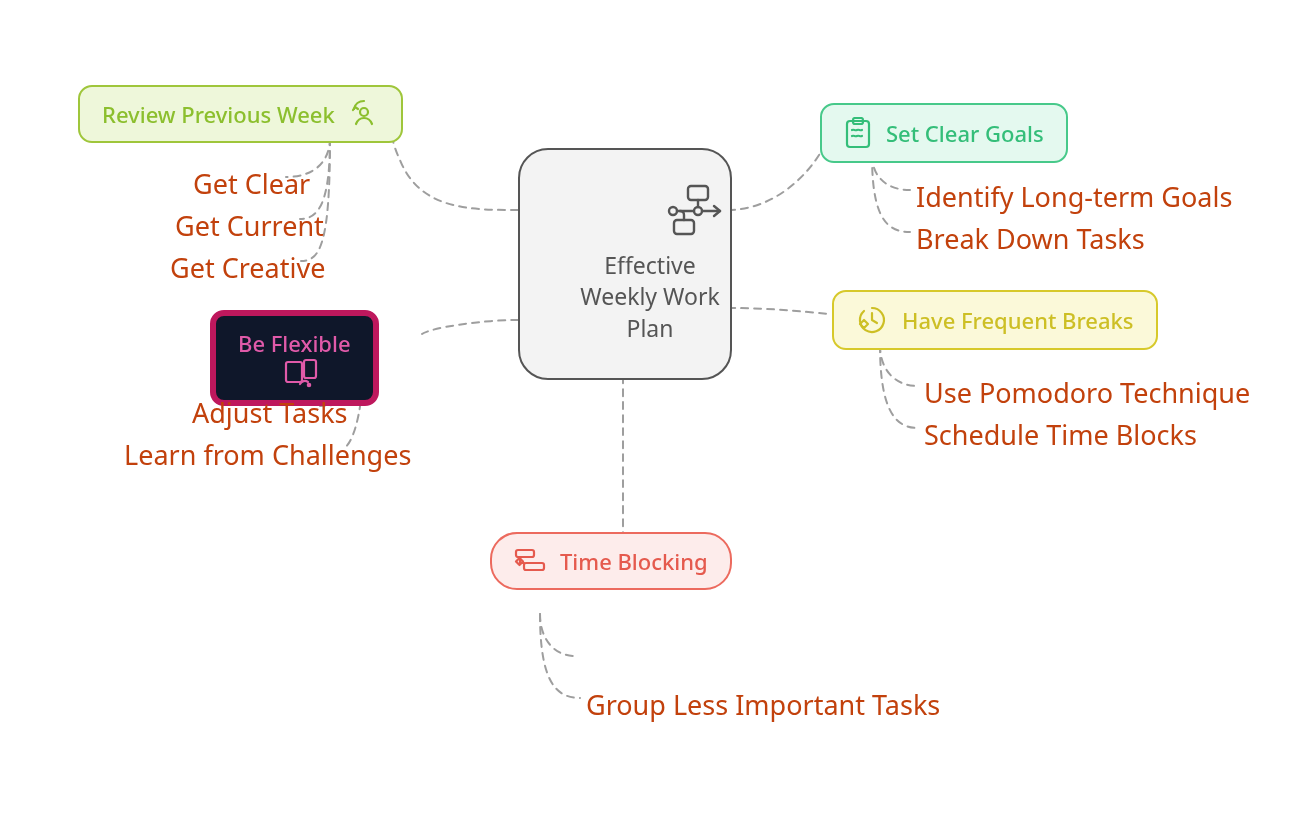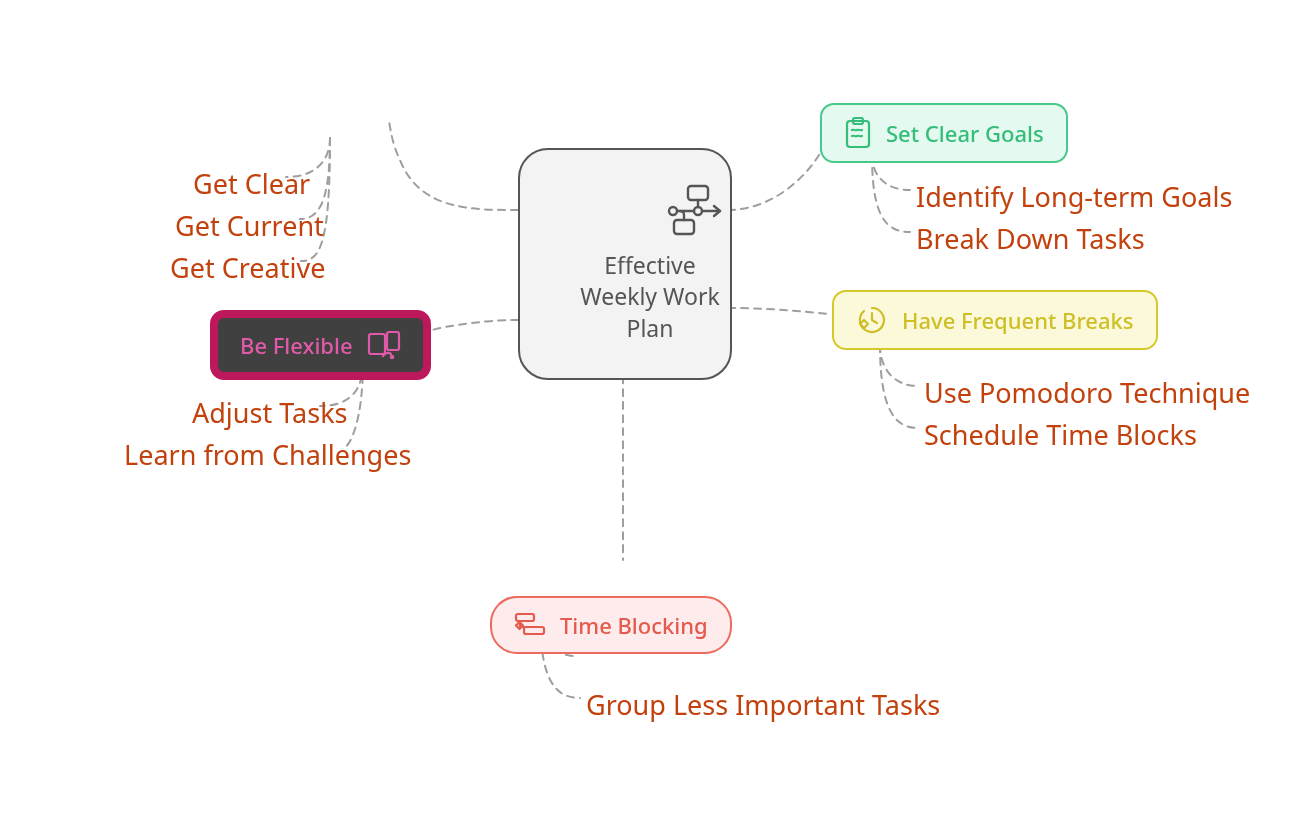--- a/index.html
+++ b/index.html
@@ -9,21 +9,21 @@
   .node{position:absolute;box-sizing:border-box;border-radius:14px;display:flex;align-items:center;padding:12px 22px;font-size:22px;font-weight:500;white-space:nowrap;}
   .leaf{position:absolute;font-size:27px;color:#c2410c;white-space:nowrap;}
 
   
   .center{position:absolute;left:518px;top:148px;width:210px;height:228px;background:#f3f3f3;border:2.5px solid #555;border-radius:30px;display:flex;flex-direction:column;align-items:flex-end;justify-content:center;gap:12px;}
   .center .title{font-size:23px;color:#555;text-align:center;line-height:1.35;}
 
   
   .green{background:#eef7da;border:2px solid #9fc63b;color:#8cbf2e;}
   .teal {background:#e4f9ef;border:2px solid #47c98a;color:#34be79;}
-  .pink {background:#404040;border:8px solid #be185d;color:#e05aa9;}
+  .pink {background:#0f172a;border:6px solid #be185d;color:#e05aa9;flex-direction:column;}
   .yellow{background:#fbf9d9;border:2px solid #d7c92b;color:#cdbf25;}
   .red  {background:#fdeceb;border:2px solid #ec6a5e;color:#e55a4e;}
 
   .icon{display:inline-flex;flex:0 0 auto;}
 </style>
 </head>
 <body>
 
 <div class="stage">
 
@@ -72,20 +72,33 @@
           <path d="M60 27 l-6 -5 M60 27 l-6 5"></path>
           <path d="M24 36 V31 Q24 27 20 27"></path>
         </g>
       </svg>
     </span>
     <div class="title">
       <span style="display:block;max-width:160px;white-space:normal;">Effective Weekly Work Plan</span>
     </div>
   </div>
 
+  <div class="node green" style="left:78px;top:85px;">
+    <span>Review Previous Week</span>
+    <span class="icon" style="margin-left:14px">
+      <svg width="30" height="30" viewBox="0 0 30 30">
+          <g fill="none" stroke="#8cbf2e" stroke-width="2.2" stroke-linecap="round" stroke-linejoin="round">
+        <circle cx="15" cy="13" r="4"></circle>
+            <path d="M7 25c1.5-4 5-6 8-6s6.5 2 8 6"></path>
+        <path d="M5 10c1-5 5-8 10-8"></path>
+            <path d="M4 11l2-3 3 2"></path>
+      </g>
+        </svg>
+    </span>
+  </div>
   <div class="leaf" style="left:193px;top:165px;">Get Clear</div>
   <div class="leaf" style="left:175px;top:207px;">Get Current</div>
   <div class="leaf" style="left:170px;top:249px;text-align:center;">Get Creative</div>
 
   <div class="node pink" style="left:210px;top:310px;">
     <span>Be Flexible</span>
     <span class="icon" style="margin-left:14px">
       <svg width="34" height="30" viewBox="0 0 34 30">
           <g fill="none" stroke="#e05aa9" stroke-width="2.2" stroke-linecap="round" stroke-linejoin="round">
         <rect x="2" y="4" width="16" height="20" rx="2"></rect>
@@ -123,21 +136,21 @@
             <path d="M16 9v7l5 3"></path>
         <path d="M4 20l4-4 4 4-4 4z"></path>
       </g>
         </svg>
     </span>
     <span>Have Frequent Breaks</span>
   </div>
   <div class="leaf" style="left:924px;top:374px;">Use Pomodoro Technique</div>
   <div class="leaf" style="left:924px;top:416px;">Schedule Time Blocks</div>
 
-  <div class="node red" style="left:490px;top:596px;border-radius:27px;">
+  <div class="node red" style="left:490px;top:532px;border-radius:27px;">
     <span class="icon" style="margin-right:14px">
       <svg width="32" height="28" viewBox="0 0 32 28">
           <g fill="none" stroke="#e55a4e" stroke-width="2.2" stroke-linecap="round" stroke-linejoin="round">
         <rect x="2" y="3" width="18" height="7" rx="2"></rect>
         <rect x="10" y="16" width="20" height="7" rx="2"></rect>
         <path d="M6 10v6h4"></path>
             <rect x="3" y="12" width="5" height="5" transform="rotate(45 5.5 14.5)"></rect>
       </g>
         </svg>
     </span>

